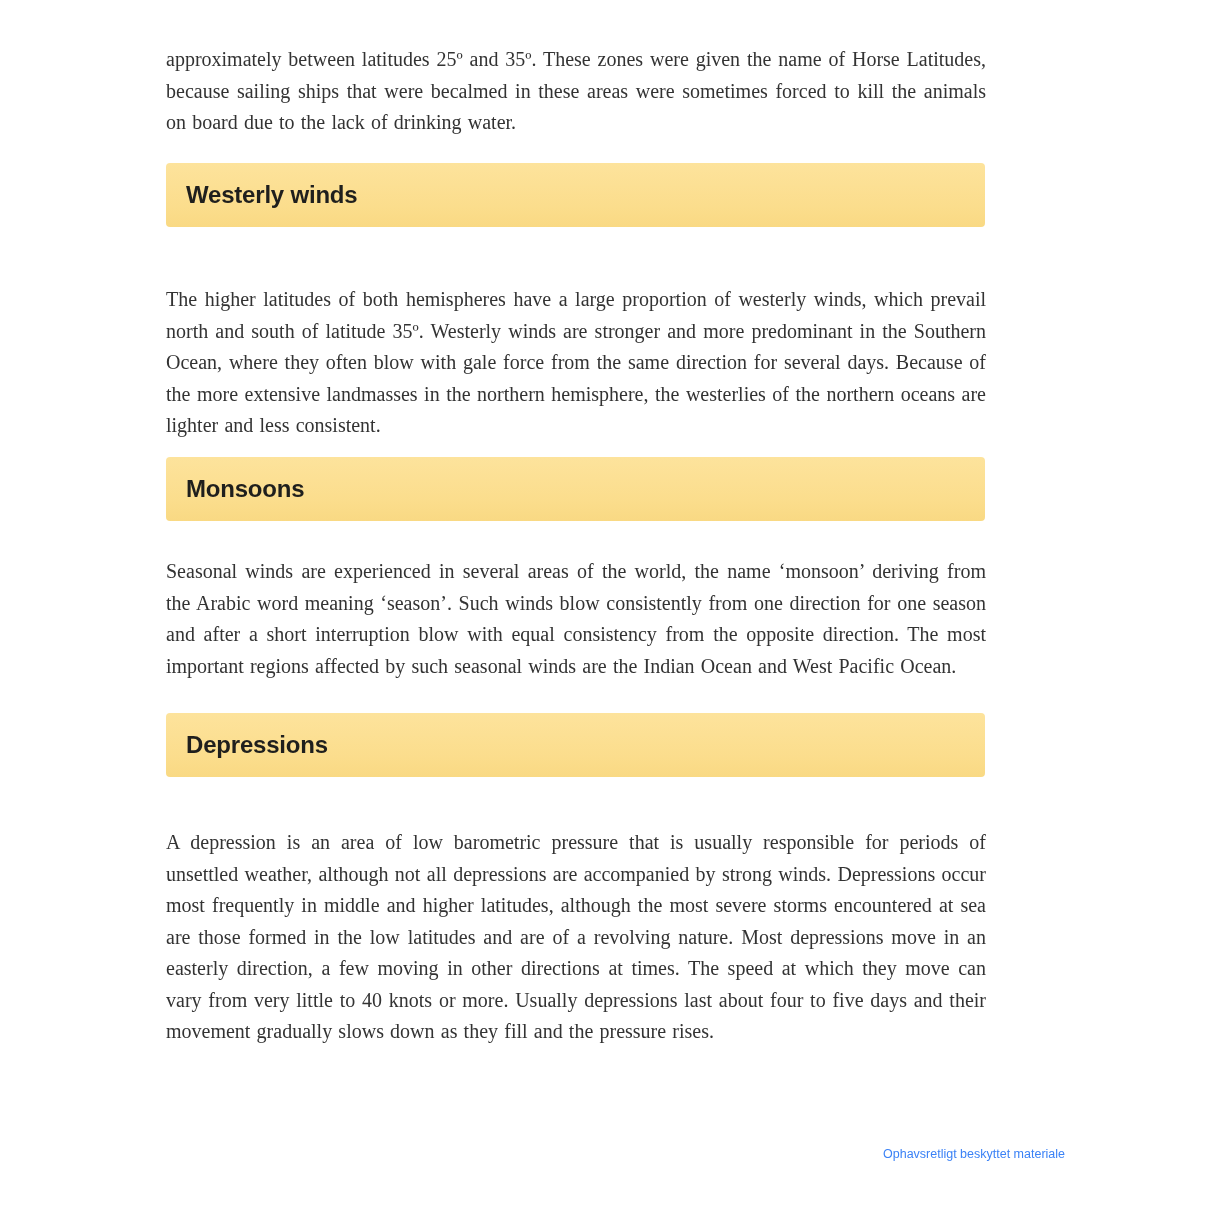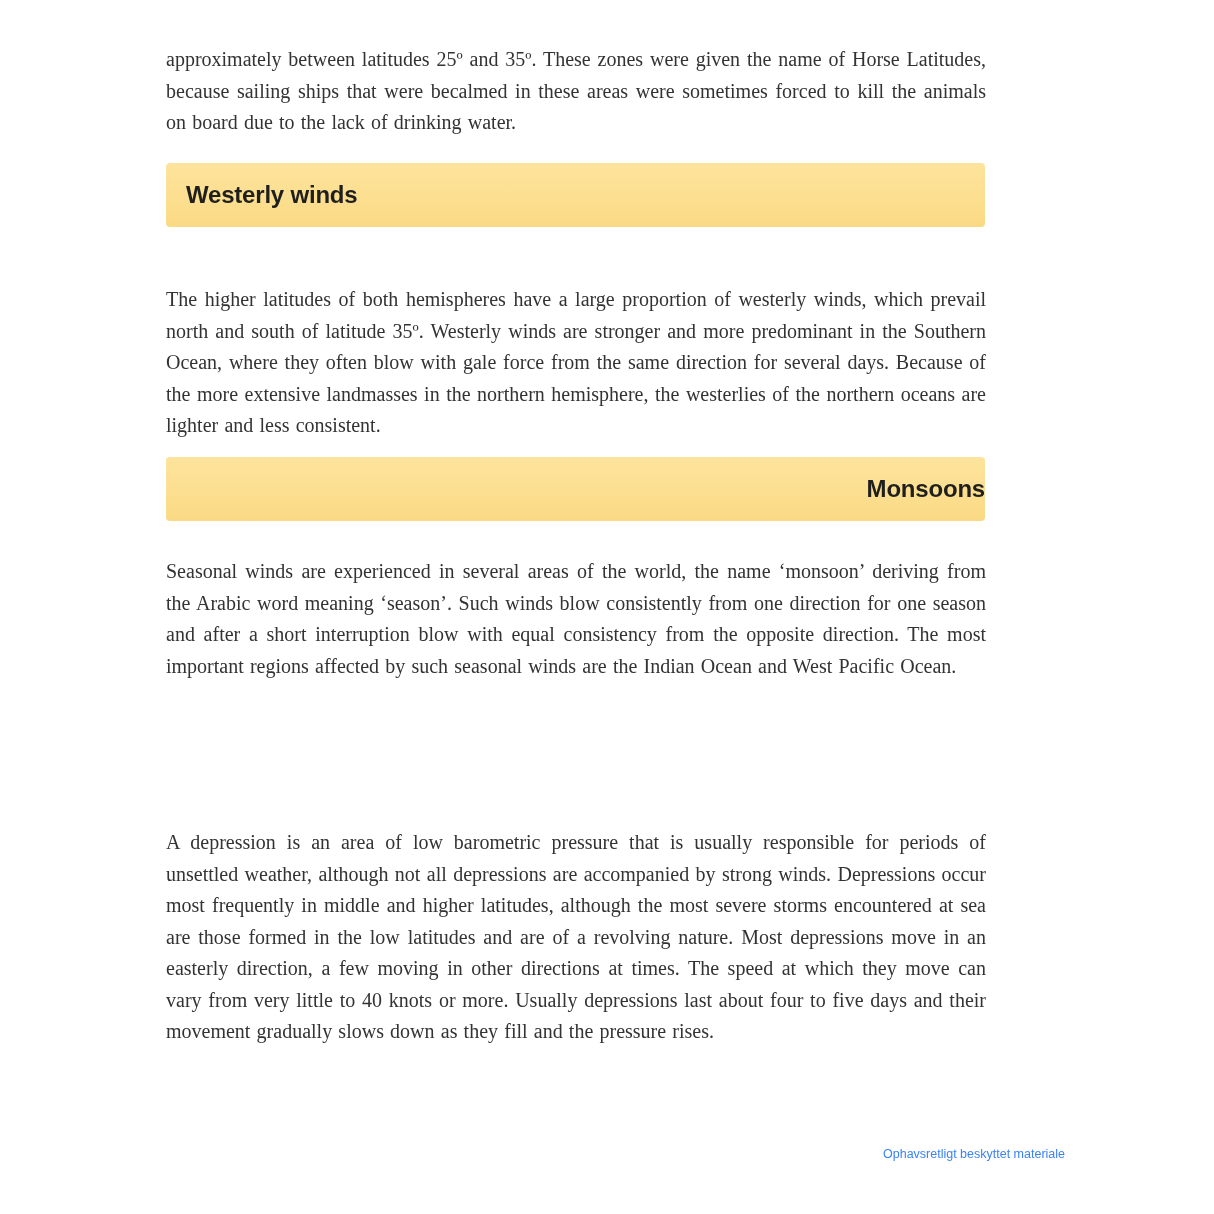--- a/index.html
+++ b/index.html
@@ -52,21 +52,21 @@
     left: 883px;
     top: 1147px;
     font-family: "Liberation Sans", sans-serif;
     font-size: 12.5px;
     color: #3b82f6;
     white-space: nowrap;
   }
   .pos-intro   { top: 44px;  }
   .pos-head-0  { top: 163px; }
   .pos-body-0  { top: 246px; margin-top: 38px; }
-  .pos-head-1  { top: 457px; justify-content: flex-end; }
+  .pos-head-1  { top: 457px; }
   .pos-body-1  { top: 556px; }
   .pos-head-2  { top: 713px; }
   .pos-body-2  { top: 792px; margin-top: 35px; }
 </style>
 </head>
 <body>
 
 <div class="page">
 
   <p class="body-text pos-intro">approximately between latitudes 25º and 35º. These zones were given the name of Horse Latitudes, because sailing ships that were becalmed in these areas were sometimes forced to kill the animals on board due to the lack of drinking water.</p>
@@ -74,17 +74,20 @@
   <div class="heading-box pos-head-0">
     <span class="heading-text">Westerly winds</span>
   </div>
   <p class="body-text pos-body-0">The higher latitudes of both hemispheres have a large proportion of westerly winds, which prevail north and south of latitude 35º. Westerly winds are stronger and more predominant in the Southern Ocean, where they often blow with gale force from the same direction for several days. Because of the more extensive landmasses in the northern hemisphere, the westerlies of the northern oceans are lighter and less consistent.</p>
 
   <div class="heading-box pos-head-1">
     <span class="heading-text">Monsoons</span>
   </div>
   <p class="body-text pos-body-1">Seasonal winds are experienced in several areas of the world, the name ‘monsoon’ deriving from the Arabic word meaning ‘season’. Such winds blow consistently from one direction for one season and after a short interruption blow with equal consistency from the opposite direction. The most important regions affected by such seasonal winds are the Indian Ocean and West Pacific Ocean.</p>
 
+  <div class="heading-box pos-head-2">
+    <span class="heading-text">Depressions</span>
+  </div>
   <p class="body-text pos-body-2">A depression is an area of low barometric pressure that is usually responsible for periods of unsettled weather, although not all depressions are accompanied by strong winds. Depressions occur most frequently in middle and higher latitudes, although the most severe storms encountered at sea are those formed in the low latitudes and are of a revolving nature. Most depressions move in an easterly direction, a few moving in other directions at times. The speed at which they move can vary from very little to 40 knots or more. Usually depressions last about four to five days and their movement gradually slows down as they fill and the pressure rises.</p>
 
   <div class="watermark">Ophavsretligt beskyttet materiale</div>
 
 </div>
 
 </body></html>

